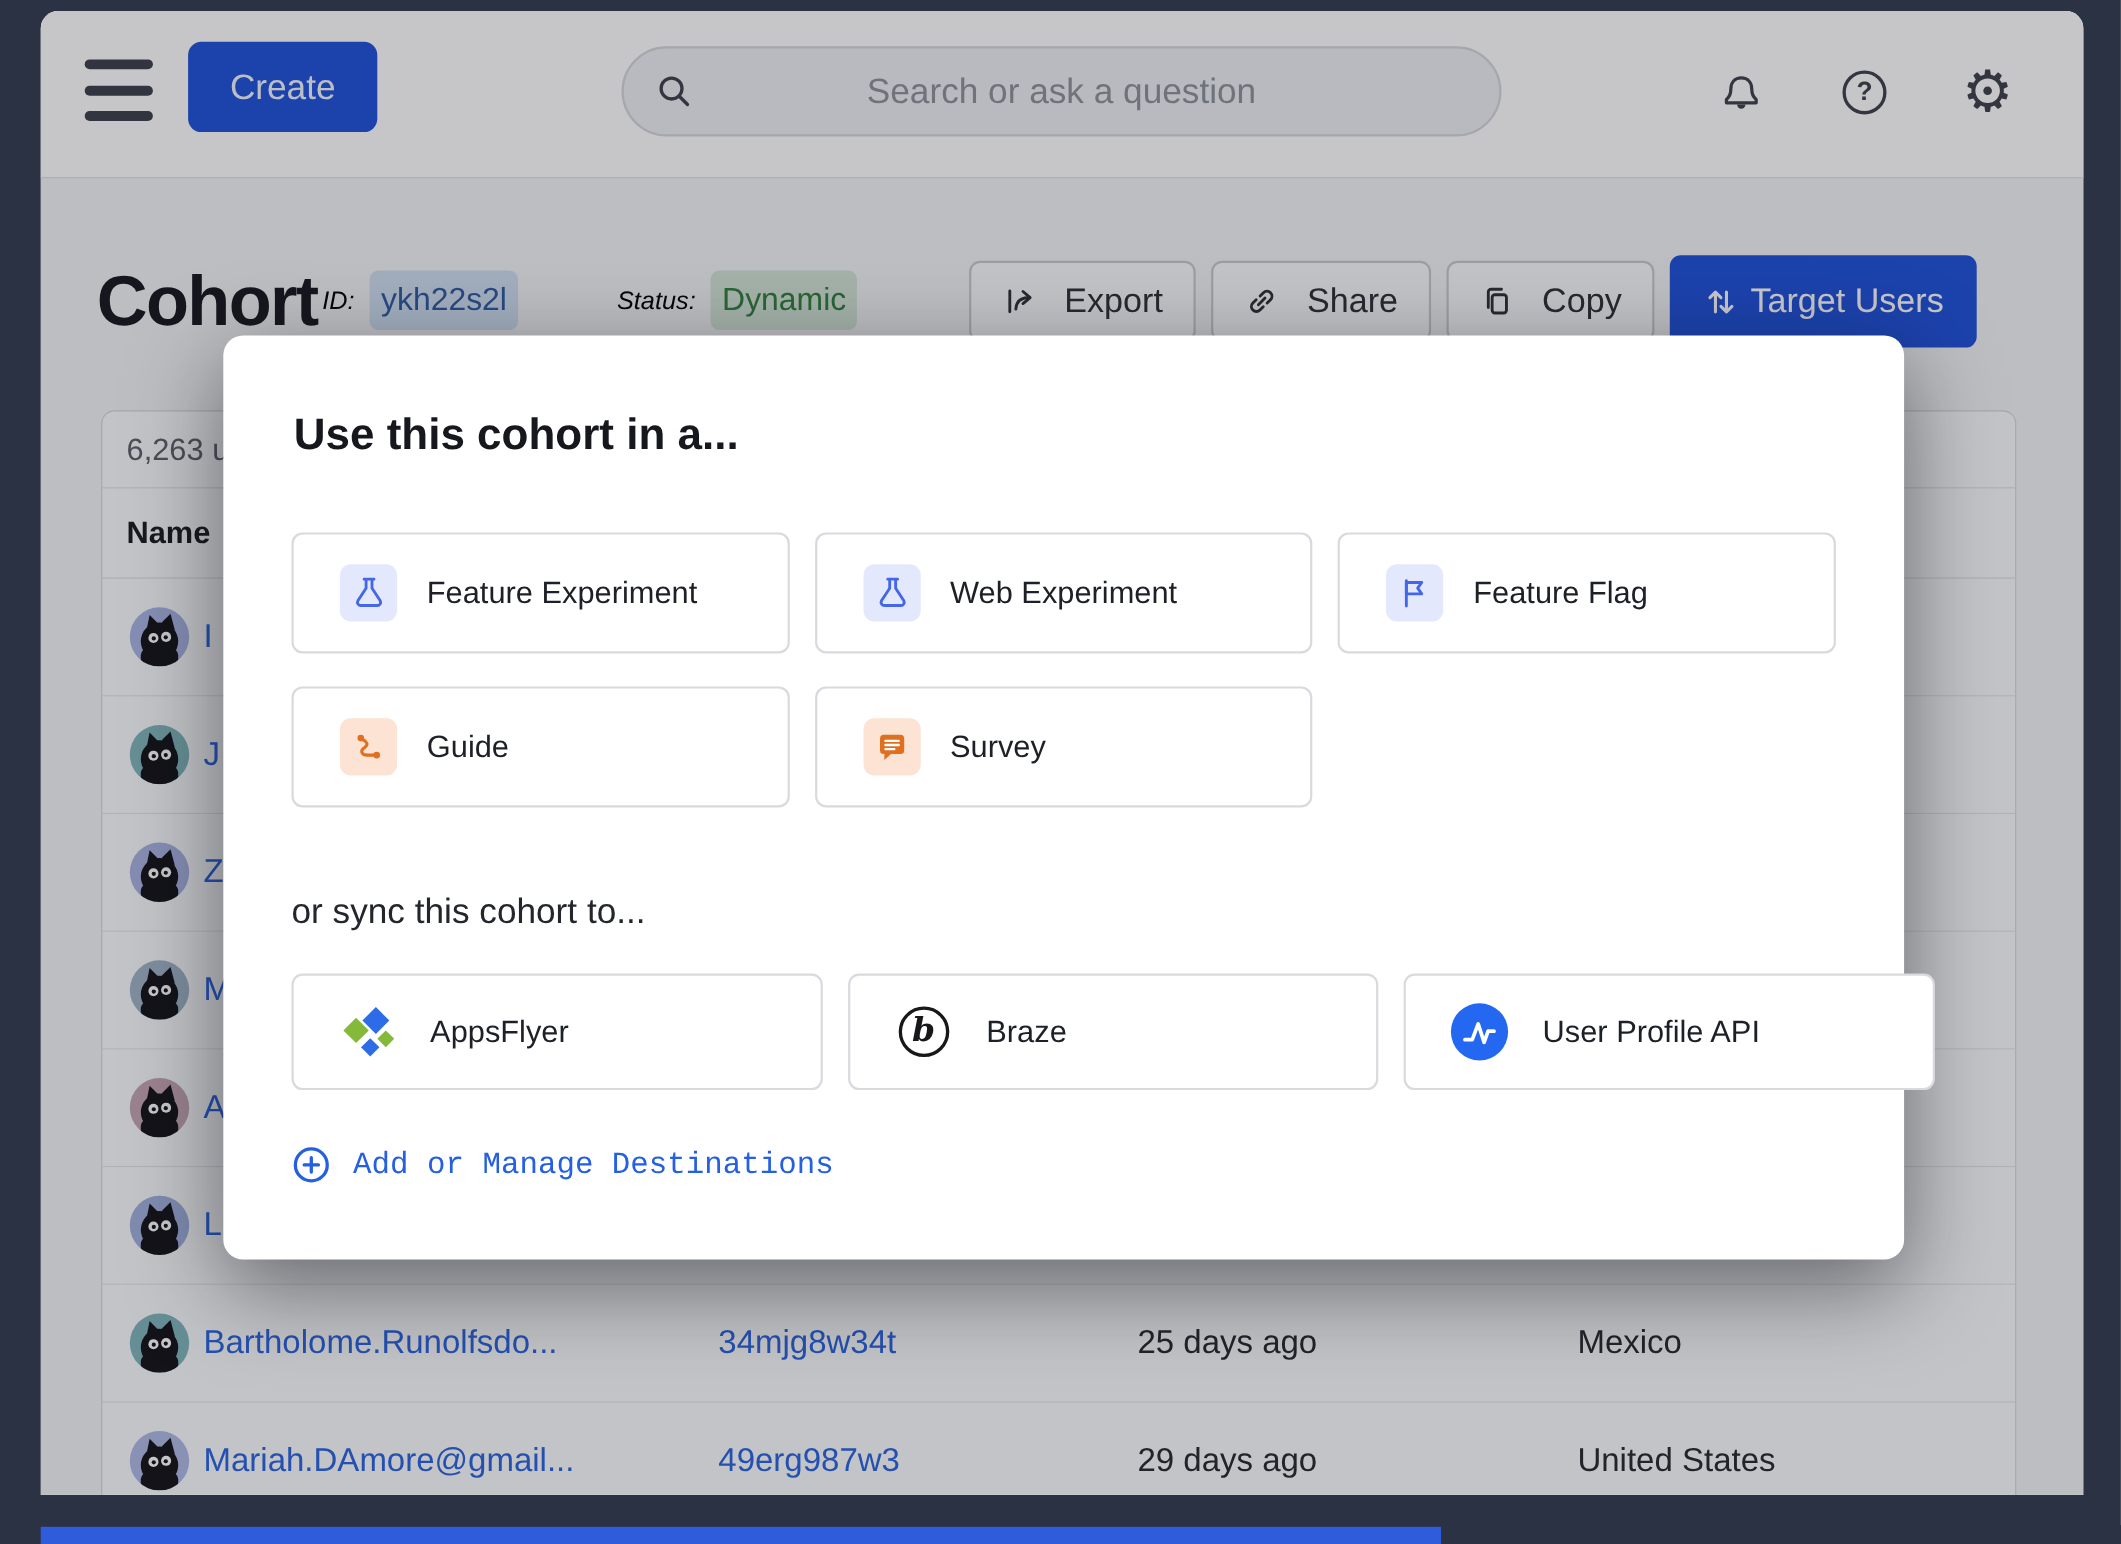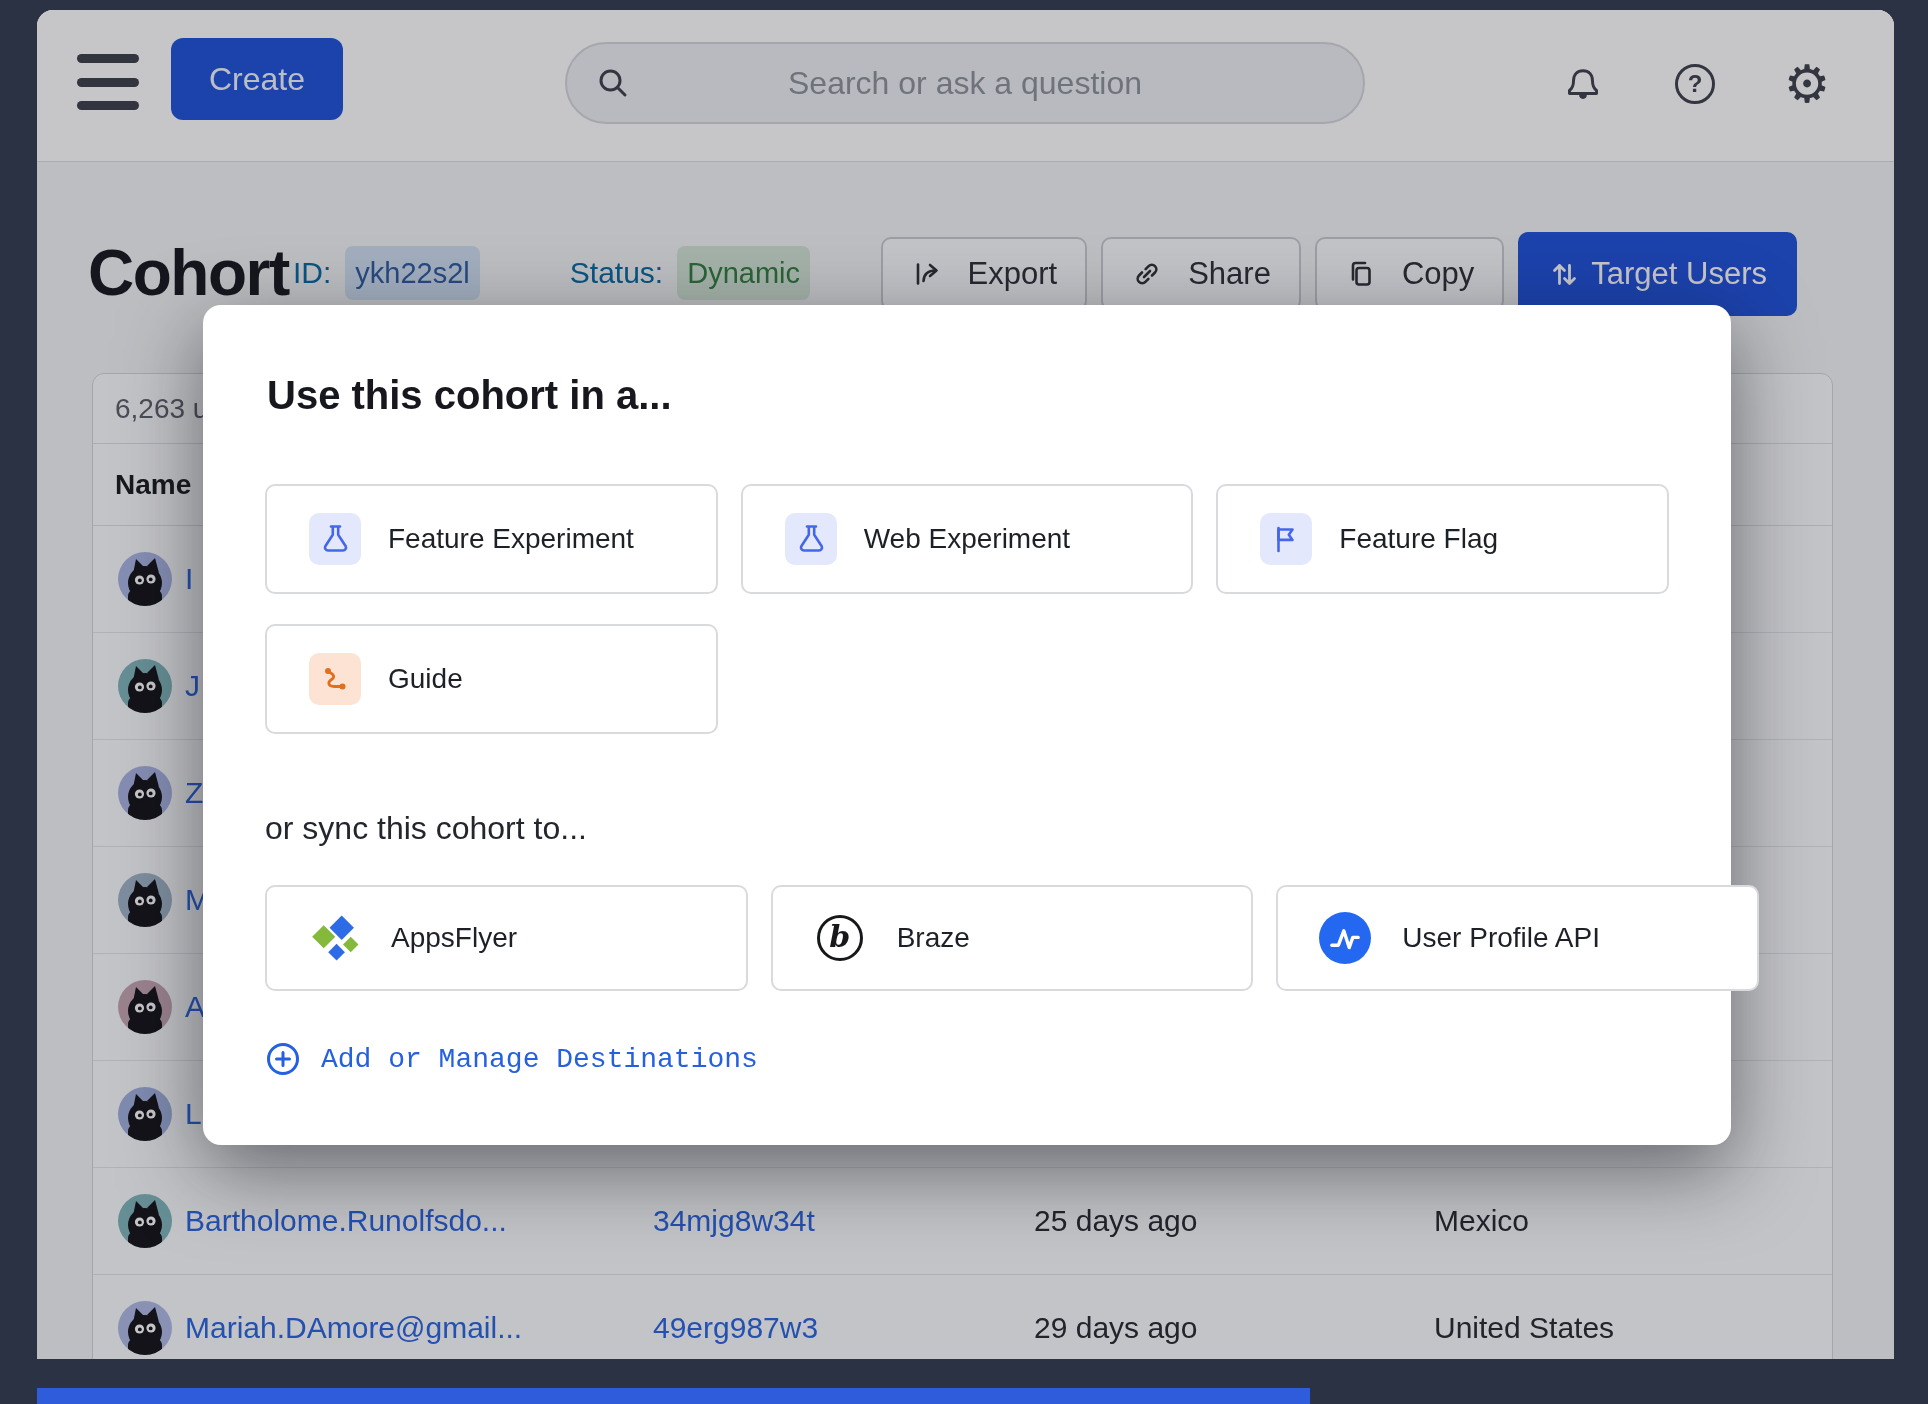--- a/index.html
+++ b/index.html
@@ -31,21 +31,21 @@
     align-items:center; justify-content:center; color:#3b3f48; background:none; border:none; cursor:pointer; }
   .pos-bell { left:1522px; } .pos-help { left:1634px; } .pos-gear { left:1746px; }
   .icon-help-ring { width:40px; height:40px; border:3.2px solid #3b3f48; border-radius:50%;
     display:flex; align-items:center; justify-content:center; }
   .icon-help-ring::after { content:"?"; font-size:24px; font-weight:700; color:#3b3f48; }
   .icon-gear-glyph::after { content:"⚙"; font-size:52px; line-height:1; color:#3b3f48; }
   
   .page-title { position:absolute; left:51px; top:222px; height:82px; display:flex; align-items:center;
     font-size:64px; font-weight:700; color:#14161b; letter-spacing:-1.5px; }
   .meta { position:absolute; left:256px; top:222px; height:82px; display:flex; align-items:center; }
-  .meta-label { font-size:30px; color:#0369a1; }
+  .meta-label { font-size:23px; color:#000000;font-style:italic; }
   .badge { height:54px; display:flex; align-items:center; padding:0 10px; border-radius:8px; font-size:29px; }
   .badge-id { background:#cfdff1; color:#2d5a9e; margin-left:14px; }
   .badge-status { background:#d2e4d4; color:#2f7d3c; margin-left:14px; }
   .gap-status { margin-left:90px; }
   .actions { position:absolute; top:222px; right:97px; height:84px; display:flex; align-items:center; gap:14px; }
   .btn-secondary { height:74px; padding:0 28px; background:#fafbfc; border:2px solid #c8cacf; border-radius:10px;
     font-size:31px; color:#2b2e35; display:flex; align-items:center; gap:25px; font-family:inherit; cursor:pointer; }
   .btn-primary { height:84px; padding:0 30px; background:#1d4fd8; border:none; border-radius:10px;
     font-size:31px; color:#ffffff; display:flex; align-items:center; gap:11px; font-family:inherit; cursor:pointer; }
   
@@ -355,20 +355,30 @@
     <div class="opt-card">
       <span class="tile orange">
         <svg width="34" height="34" viewBox="0 0 34 34">
           <circle cx="10" cy="9" r="3" fill="currentColor"></circle>
           <path d="M12 10.5c4 2 5 4.5 1.5 7C9 20.5 10.5 24.5 16 24.5h7" stroke="currentColor" stroke-width="2.8" fill="none" stroke-linecap="round"></path>
           <circle cx="24.5" cy="24.5" r="3" fill="currentColor"></circle>
         </svg>
       </span>
       <span class="opt-label">Guide</span>
     </div>
+    <div class="opt-card">
+      <span class="tile orange">
+        <svg width="34" height="34" viewBox="0 0 34 34">
+          <rect x="6" y="6" width="22" height="17.5" rx="3.5" fill="currentColor"></rect>
+          <path d="M10 23v6l6.5-6z" fill="currentColor"></path>
+          <path d="M11 11.5h12M11 15.3h12M11 19h8" stroke="#ffffff" stroke-width="2.2" stroke-linecap="round"></path>
+        </svg>
+      </span>
+      <span class="opt-label">Survey</span>
+    </div>
   </div>
 
   <div class="sync-heading">or sync this cohort to...</div>
 
   <div class="sync-grid">
     <div class="sync-card">
       <span class="sync-logo">
         <svg width="54" height="54" viewBox="0 0 42 42">
           <polygon points="27,3.5 36.5,13 27,22.5 17.5,13" fill="#2e6be6"></polygon>
           <polygon points="13,11 22,20 13,29 4,20" fill="#84b93c"></polygon>

